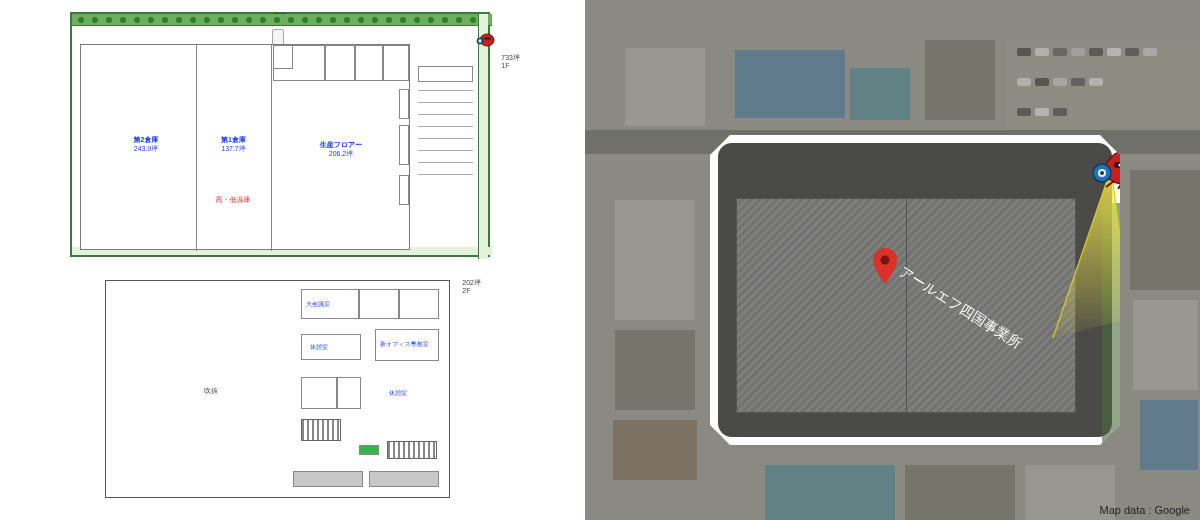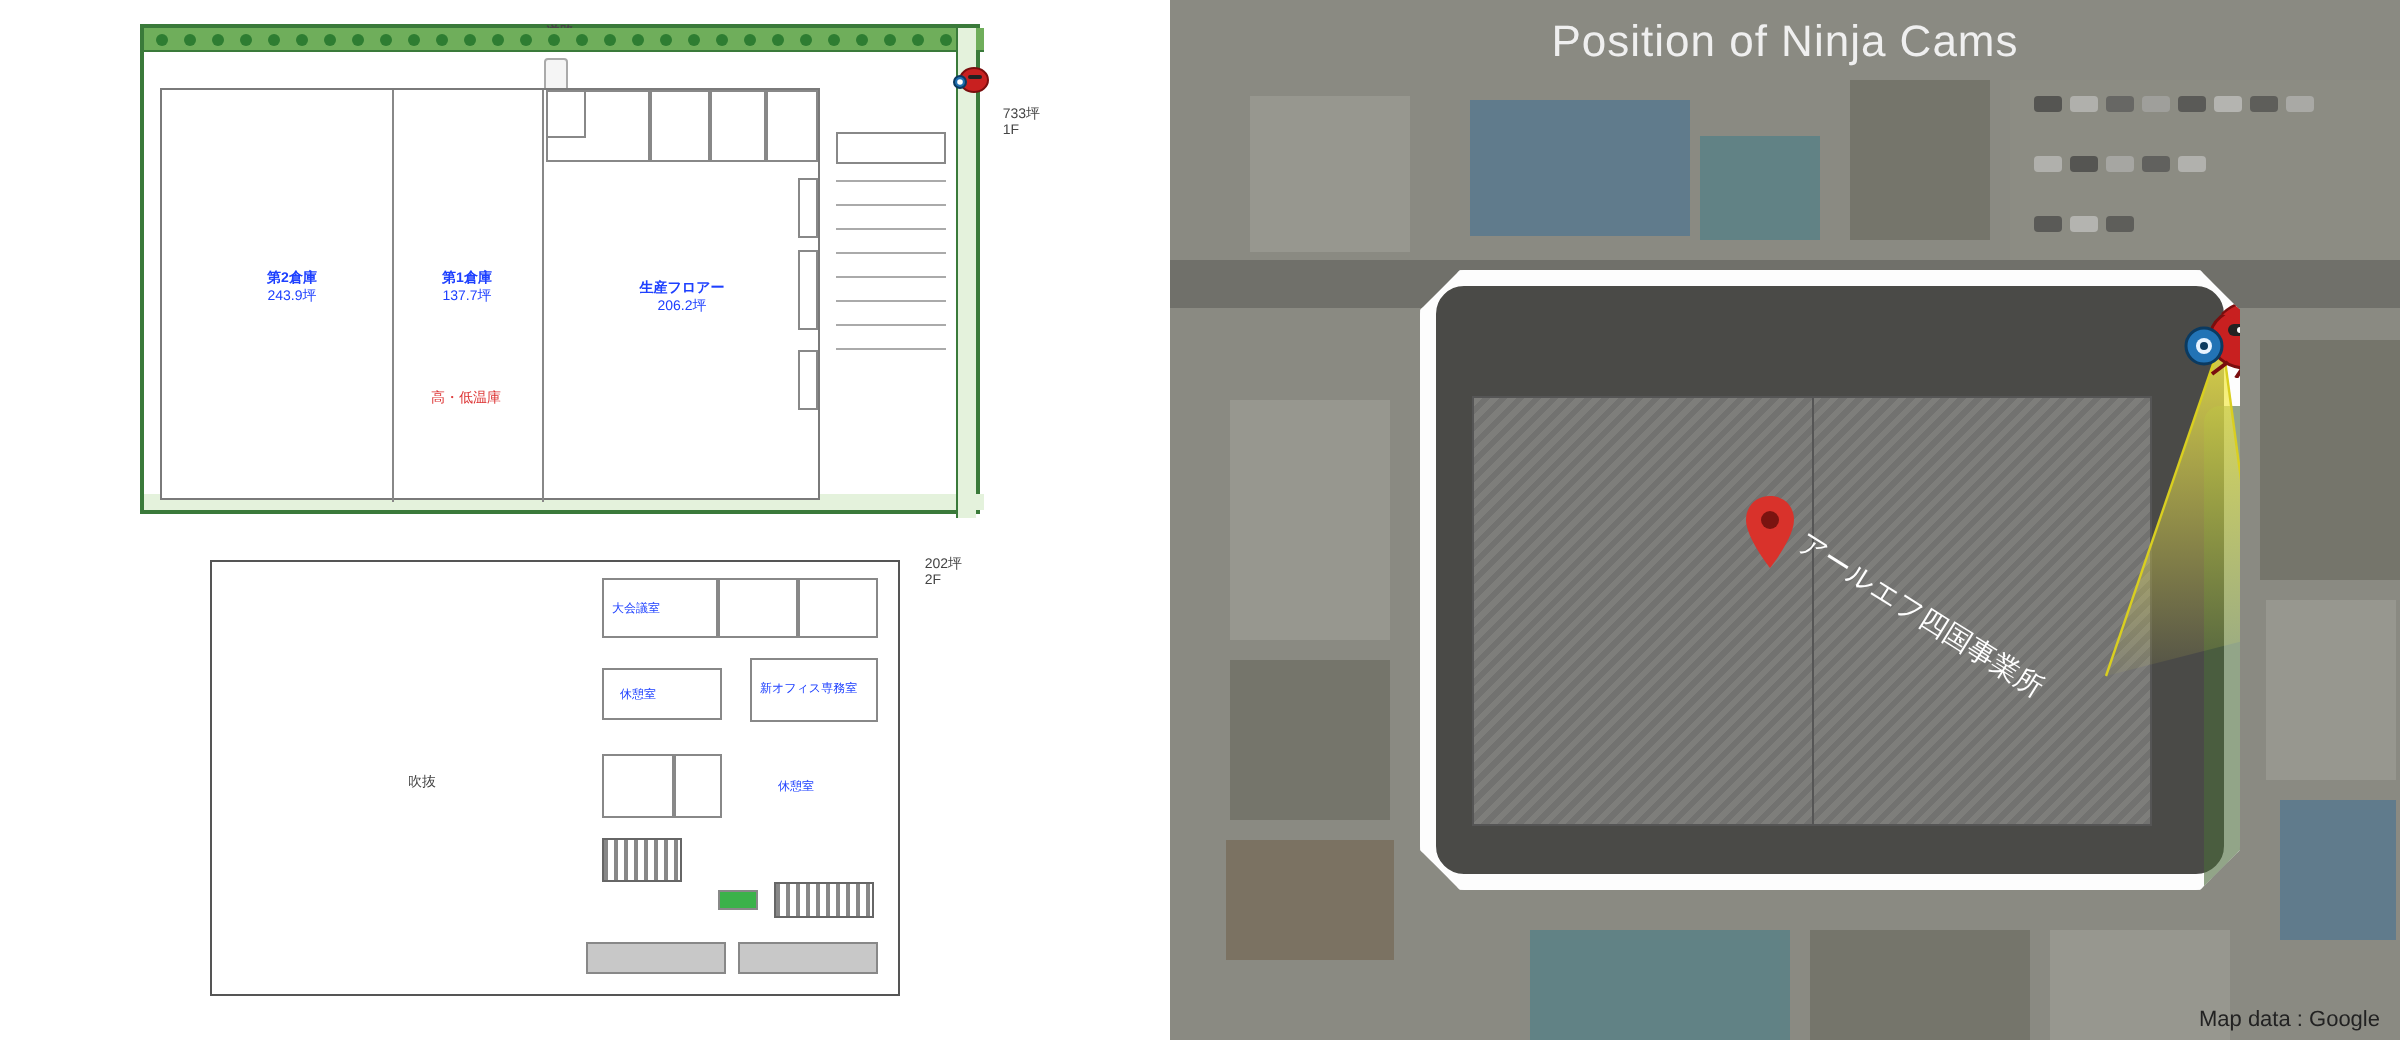--- a/index.html
+++ b/index.html
@@ -234,21 +234,20 @@
       <div class="sat-roof dark" style="left:30px;top:330px;width:80px;height:80px"></div>
       <div class="sat-roof brown" style="left:28px;top:420px;width:84px;height:60px"></div>
       <div class="sat-roof dark" style="left:545px;top:170px;width:70px;height:120px"></div>
       <div class="sat-roof" style="left:548px;top:300px;width:65px;height:90px"></div>
       <div class="sat-roof blue" style="left:555px;top:400px;width:58px;height:70px"></div>
       <div class="sat-roof teal" style="left:180px;top:465px;width:130px;height:55px"></div>
       <div class="sat-roof dark" style="left:320px;top:465px;width:110px;height:55px"></div>
       <div class="sat-roof" style="left:440px;top:465px;width:90px;height:55px"></div>
     </div>
 
-    <div class="sat-title">Position of Ninja Cams</div>
 
     <div class="highlight-frame">
       <div class="main-roof">
         <div style="position:absolute;left:50%;top:0;width:1px;height:100%;background:#555"></div>
       </div>
       <div class="veg"></div>
 
       <svg class="fov" viewBox="0 0 100 180">
         <defs>
           <linearGradient id="fg" x1="0" y1="0" x2="0" y2="1">

